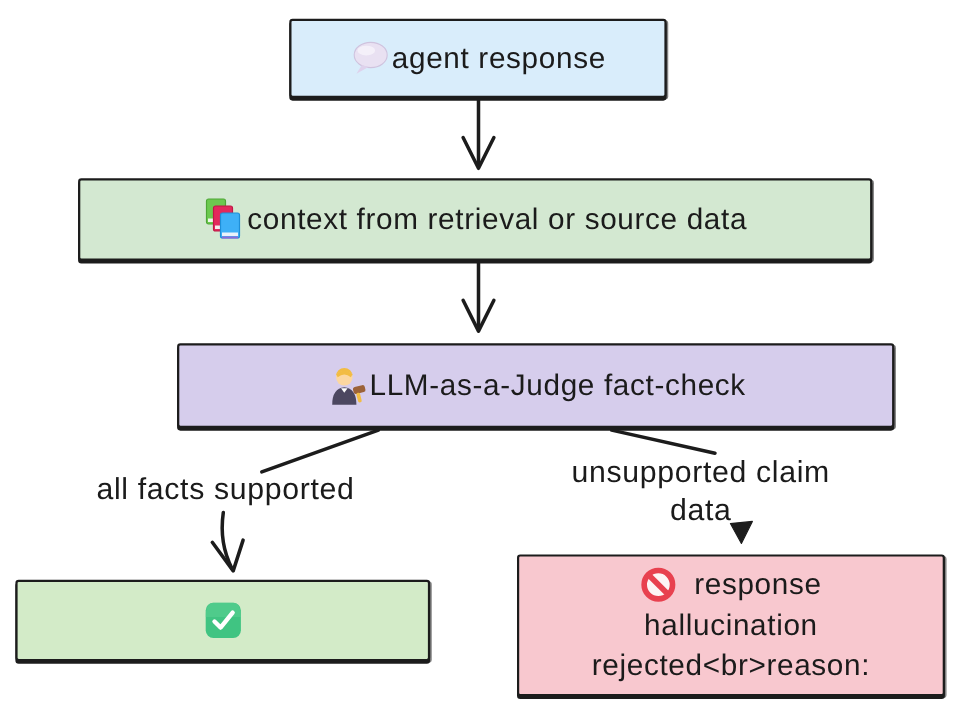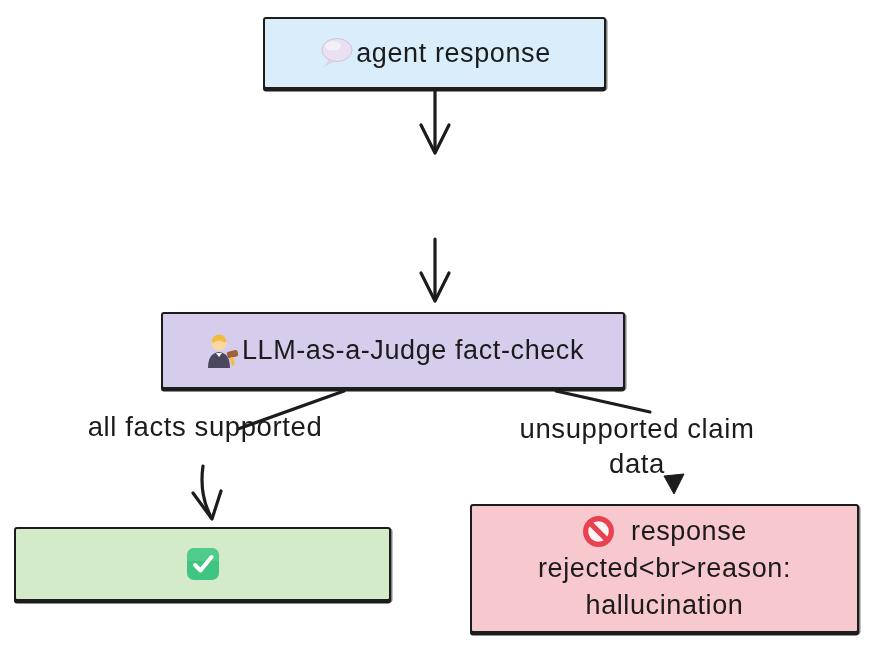--- a/index.html
+++ b/index.html
@@ -36,34 +36,34 @@
     border-radius: 3px;
     box-shadow: 0 2.5px 0 0 #1c1c1c, 1.5px 1.5px 0 0 rgba(28,28,28,0.55);
     box-sizing: border-box;
     font-size: 27px;
     letter-spacing: 0.6px;
     white-space: nowrap;
   }
   .node .icon { display: inline-flex; align-items: center; }
   .box1 { left: 263px; top: 17px;  width: 343px; height: 72px; }
   .box2 { left: 71px;  top: 162px; width: 722px; height: 75px; }
-  .box3 { left: 161px; top: 312px; width: 464px; height: 77px; }
+  .box3 { left: 161px; top: 312px; width: 652px; height: 77px; }
   .box4 { left: 14px;  top: 527px; width: 377px; height: 74px; }
   .box5 { left: 470px; top: 504px; width: 389px; height: 129px;
           flex-direction: column; gap: 0; line-height: 37px; }
   .box5 .line { display: flex; align-items: center; gap: 16px; }
   .edge-label {
     position: absolute;
     font-size: 27.5px;
     letter-spacing: 0.6px;
     text-align: center;
     white-space: nowrap;
     line-height: 35px;
   }
-  .label-left  { left: 40px;  top: 409px; width: 330px; }
+  .label-left  { left: 40px;  top: 427px; width: 330px; }
   .label-right { left: 472px; top: 411px; width: 330px; }
 </style>
 </head>
 <body>
 
 <div class="canvas">
 
   <svg class="connectors" viewBox="0 0 875 649" aria-hidden="true">
 
     <path class="edge" d="M435 91 L435 151"></path>
@@ -86,20 +86,34 @@
     <span class="icon">
       <svg width="38" height="34" viewBox="0 0 38 34">
         <ellipse cx="19" cy="14" rx="15" ry="11.5" fill="#e9e1f2" stroke="#cfc3de" stroke-width="1"></ellipse>
         <path d="M11 23 L6 31 L17 25 Z" fill="#ded2ec"></path>
         <ellipse cx="15" cy="10" rx="8" ry="4.5" fill="#f6f2fa" opacity="0.85"></ellipse>
       </svg>
     </span>
     <span class="label">agent response</span>
   </div>
 
+  <div class="node box2" style="background: rgb(211, 232, 209);">
+    <span class="icon">
+      <svg width="40" height="40" viewBox="0 0 44 44">
+        <rect x="3" y="1" width="19" height="25" rx="2" fill="#6cc94f" stroke="#4ea636" stroke-width="1.2"></rect>
+        <rect x="4.5" y="20.5" width="16" height="3.5" fill="#eef6ea"></rect>
+        <rect x="10" y="8" width="19" height="25" rx="2" fill="#e3295c" stroke="#c01746" stroke-width="1.2"></rect>
+        <rect x="11.5" y="27.5" width="16" height="3.5" fill="#f8e9ee"></rect>
+        <rect x="17" y="15" width="19" height="25" rx="2" fill="#3eb0f7" stroke="#1e8fd8" stroke-width="1.2"></rect>
+        <rect x="18.5" y="34.5" width="16" height="3.5" fill="#e9f2fb"></rect>
+        <rect x="18.5" y="38.5" width="16" height="2" fill="#8d6bd8"></rect>
+      </svg>
+    </span>
+    <span class="label">context from retrieval or source data</span>
+  </div>
 
   <div class="node box3" style="background: rgb(214, 205, 236);">
     <span class="icon">
       <svg width="40" height="40" viewBox="0 0 40 40">
         <circle cx="17" cy="12" r="7.5" fill="#fcd7a0"></circle>
         <path d="M9.5 11 A7.5 7.5 0 0 1 24.5 11 L24.5 9 Q17 4 9.5 9 Z" fill="#f2bc43"></path>
         <path d="M9.5 9 Q17 2.5 24.5 9 L23 12 Q17 7 11 12 Z" fill="#f2bc43"></path>
         <path d="M6 37 Q6 22 17 21 Q28 22 28 37 Z" fill="#4c4760"></path>
         <path d="M14 22 L17 26 L20 22 Z" fill="#ffffff"></path>
         <rect x="25" y="20" width="11" height="6.5" rx="2" fill="#9c6238" transform="rotate(-14 30 23)"></rect>
@@ -129,17 +143,17 @@
   <div class="node box5" style="background: rgb(248, 200, 207);">
     <div class="line">
       <span class="icon">
         <svg width="33" height="33" viewBox="0 0 32 32">
           <circle cx="16" cy="16" r="12.5" fill="#fdf5f5" stroke="#e8414f" stroke-width="5"></circle>
           <line x1="8.6" y1="8.6" x2="23.4" y2="23.4" stroke="#e8414f" stroke-width="5"></line>
         </svg>
       </span>
       <span>response</span>
     </div>
+    <div class="line">hallucination</div>
     <div class="line">rejected&lt;br&gt;reason:</div>
-    <div class="line">hallucination</div>
   </div>
 
 </div>
 
 </body></html>

